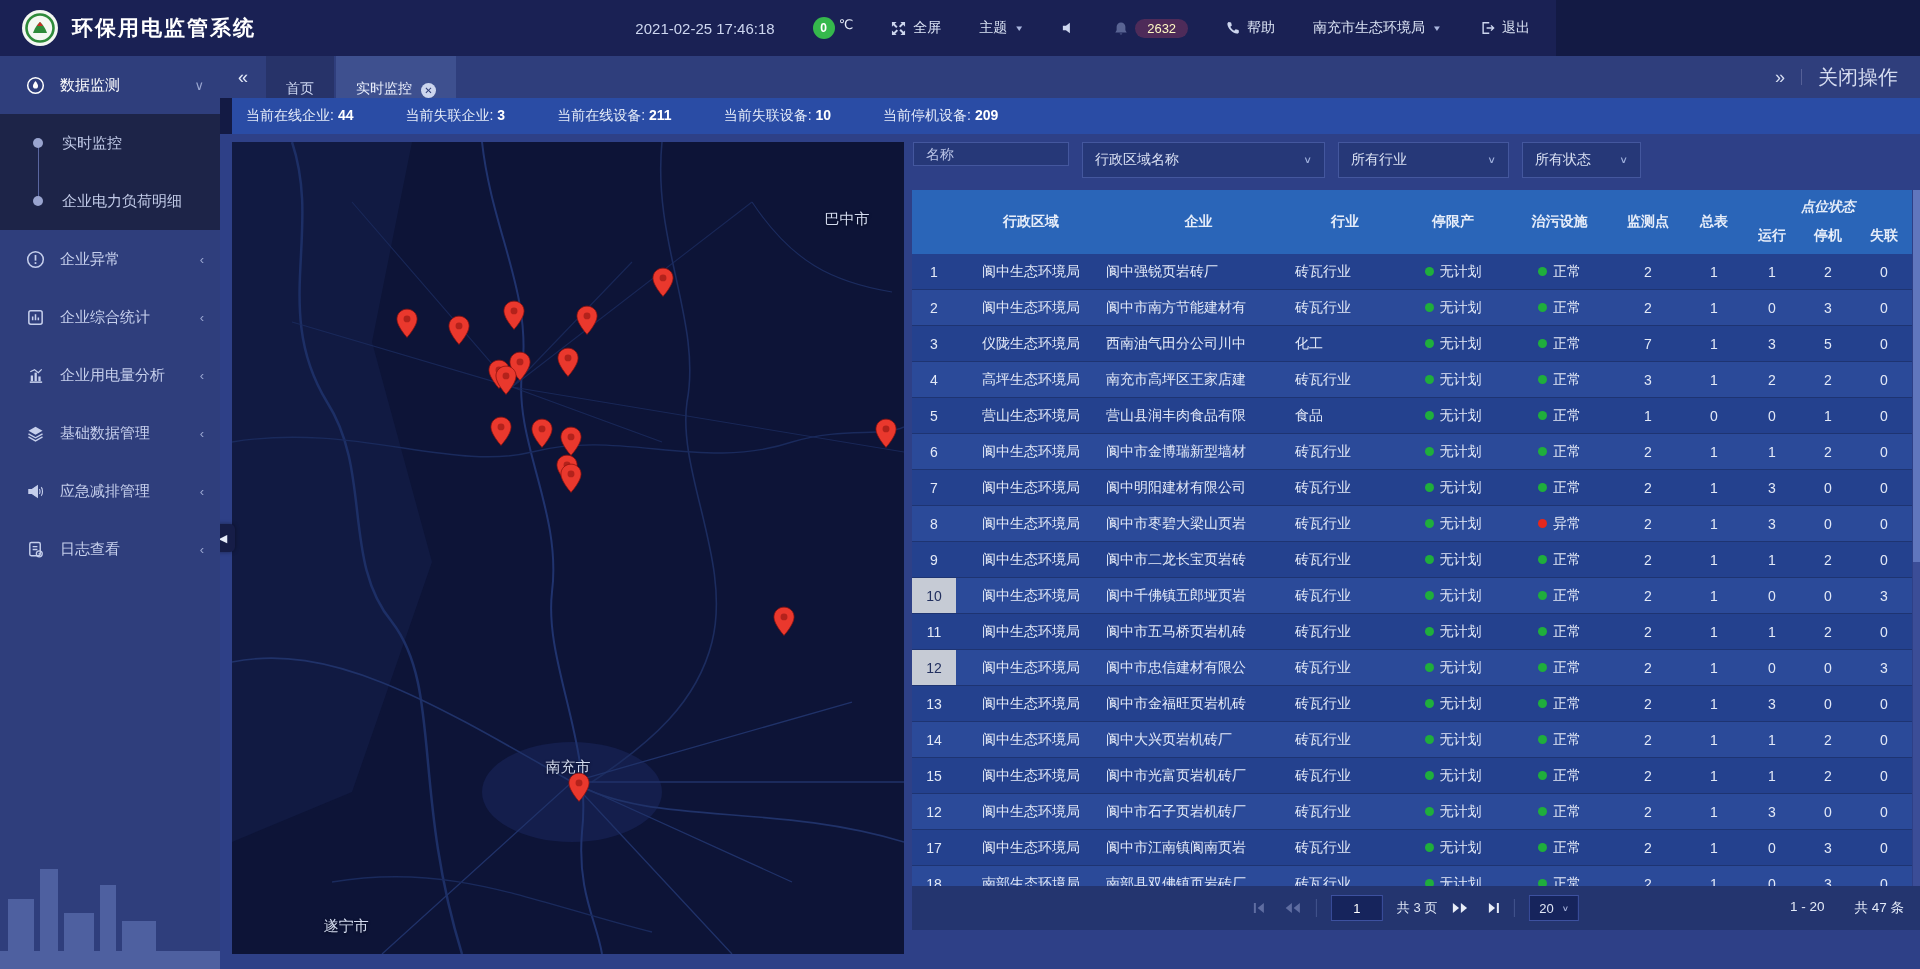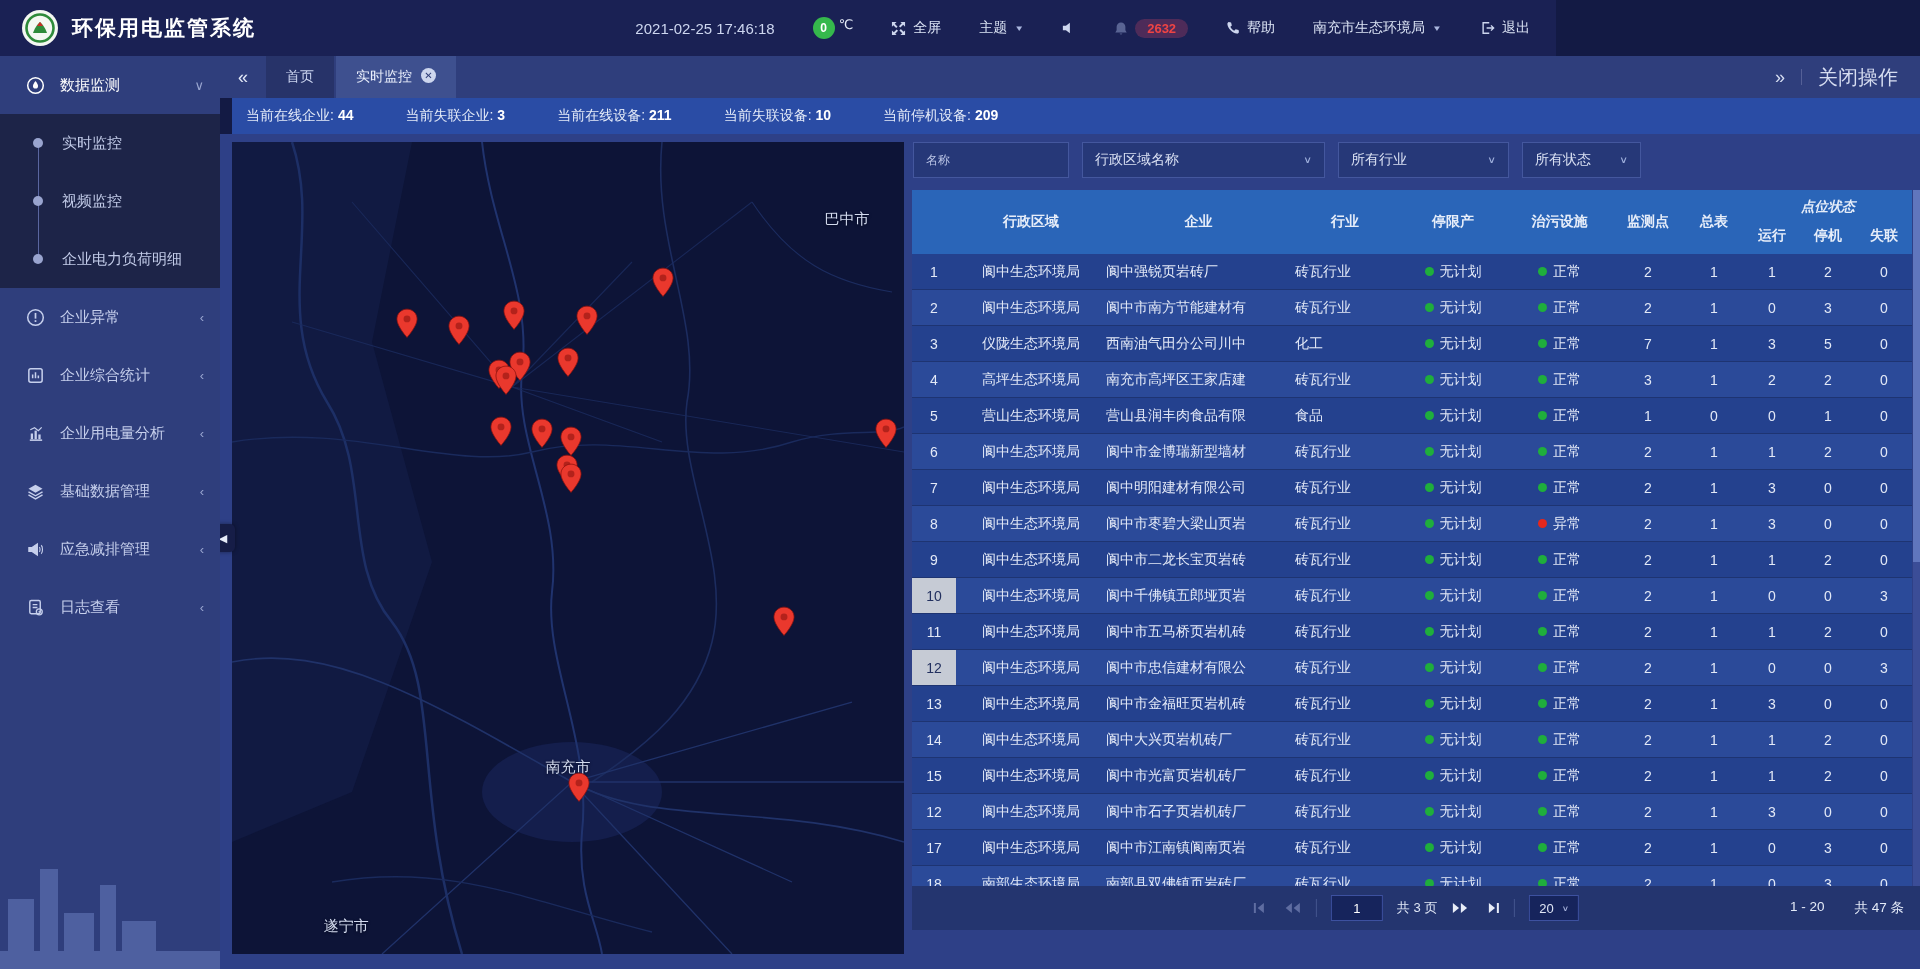--- a/index.html
+++ b/index.html
@@ -13,22 +13,22 @@
         display:flex;align-items:center;justify-content:center;flex:0 0 auto;}
   .app-title{font-size:21px;font-weight:bold;letter-spacing:2px;color:#ffffff;}
   .top-right{margin-left:auto;display:flex;align-items:center;gap:38px;padding-right:26px;}
   .dt{font-size:15px;color:#cdd6ef;}
   .temp-wrap{display:flex;align-items:flex-start;gap:4px;}
   .temp-badge{width:22px;height:22px;border-radius:50%;background:#35b84c;color:#fff;
         font-size:12px;font-weight:bold;display:flex;align-items:center;justify-content:center;}
   .temp-unit{font-size:13px;color:#e6ecf8;}
   .top-item{display:flex;align-items:center;gap:7px;color:#dbe3f4;cursor:pointer;font-size:14px;}
   .top-item svg{display:block;}
-  .badge{background:rgba(216,72,104,0.28);color:#ef4444;border-radius:10px;padding:2px 12px;
-        font-size:13px;font-weight:bold;}
+  .badge{background:rgba(216,72,104,0.28);color:#fef9c3;border-radius:10px;padding:2px 12px;
+        font-size:13px;font-weight:normal;}
   .caret{font-size:10px;color:#aab6de;transform:scaleY(.8);}
   .bell{opacity:.55;}
 
   
   .side{position:absolute;left:0;top:56px;width:220px;height:913px;background:#2f3e7c;z-index:20;overflow:hidden;}
   .side-item{height:58px;display:flex;align-items:center;padding:0 16px 0 26px;gap:15px;
         color:#c6cfec;font-size:15px;cursor:pointer;}
   .side-item .lbl{flex:1;}
   .side-item .chev{color:#9aa6d0;font-size:13px;}
   .side-item.active{color:#ffffff;}
@@ -38,21 +38,21 @@
         color:#c2cbe8;font-size:15px;cursor:pointer;position:relative;}
   .sub-dot{width:10px;height:10px;border-radius:50%;background:#99a4cf;flex:0 0 auto;z-index:1;}
   .skyline{position:absolute;left:0;bottom:0;width:100%;height:140px;opacity:.35;pointer-events:none;}
   .skyline div{position:absolute;bottom:0;background:#8aa0e4;}
 
   
   .tabbar{position:absolute;left:220px;top:56px;width:1700px;height:42px;background:#2f3e7c;
         display:flex;align-items:stretch;z-index:10;}
   .tab-scroll{width:46px;display:flex;align-items:center;justify-content:center;color:#e3e9f7;
         font-size:18px;cursor:pointer;}
-  .tab{padding:12px 20px;display:flex;align-items:flex-start;gap:9px;background:#273369;color:#ccd5f0;
+  .tab{padding:0 20px;display:flex;align-items:flex-end;gap:9px;background:#273369;color:#ccd5f0;
         font-size:14px;margin-right:2px;cursor:pointer;}
   .tab.active{background:#3e508f;color:#e9eefb;}
   .tab-close{width:15px;height:15px;border-radius:50%;background:#cdd6ee;color:#2e3c76;font-size:10px;
         display:flex;align-items:center;justify-content:center;font-weight:bold;line-height:1;}
   .tab-right{margin-left:auto;display:flex;align-items:center;gap:16px;padding-right:22px;color:#d6ddf1;}
   .tab-right .arrows{font-size:18px;cursor:pointer;}
   .vdiv{width:1px;height:16px;background:#556097;}
   .closeops{font-size:20px;cursor:pointer;}
 
   
@@ -70,22 +70,22 @@
   .city{position:absolute;transform:translate(-50%,-50%);font-size:15px;color:#d4dcef;
         text-shadow:0 1px 3px #060a20;white-space:nowrap;}
   .pin{position:absolute;width:23px;height:31px;transform:translate(-50%,-100%);cursor:pointer;}
   .collapse-handle{position:absolute;left:-9px;top:390px;width:24px;height:28px;background:#161d47;
         border-radius:5px;display:flex;align-items:center;justify-content:center;color:#e6ecf8;
         font-size:11px;cursor:pointer;z-index:5;box-shadow:0 0 4px rgba(0,0,0,.4);}
 
   
   .panel{position:absolute;left:692px;top:0;width:1008px;height:835px;}
   .filters{position:absolute;left:1px;top:8px;display:flex;gap:13px;}
-  .f-name{width:156px;height:36px;box-sizing:border-box;background:#263878;border:1px solid #44579e;
-        color:#e3e9f7;padding:0 12px;font-size:12px;font-family:inherit;outline:none;}
+  .f-name{width:156px;height:24px;box-sizing:border-box;background:#263878;border:1px solid #44579e;
+        color:#e3e9f7;padding:0 12px;font-size:14px;font-family:inherit;outline:none;}
   .f-name::placeholder{color:#bac4e6;}
   .f-select{height:36px;box-sizing:border-box;background:#263878;border:1px solid #44579e;
         display:flex;align-items:center;justify-content:space-between;padding:0 12px;
         color:#d9e0f3;font-size:14px;cursor:pointer;}
   .f-select .caret{font-size:12px;color:#9fb0dd;}
   .w2{width:243px;} .w3{width:171px;} .w4{width:119px;}
 
   
   .thead{position:absolute;left:0;top:56px;width:1000px;height:64px;background:#2a65b8;
         display:flex;font-weight:bold;color:#e6edf9;}
@@ -210,24 +210,20 @@
           <span class="lbl">数据监测</span>
           <span class="chev">∨</span>
         </div>
         <div class="submenu">
           <div class="sub-item">
             <span class="sub-dot"></span>
             <span>实时监控</span>
           </div>
           <div class="sub-item">
             <span class="sub-dot"></span>
-            <span>视频监控</span>
-          </div>
-          <div class="sub-item">
-            <span class="sub-dot"></span>
             <span>企业电力负荷明细</span>
           </div>
         </div>
         <div class="side-item">
           <span style="display:flex;color:currentColor;">
             <svg width="19" height="19" viewBox="0 0 20 20">
               <circle cx="10" cy="10" r="8.2" fill="none" stroke="currentColor" stroke-width="1.6"></circle>
               <rect x="9.1" y="5.2" width="1.8" height="6" fill="currentColor"></rect>
               <rect x="9.1" y="12.8" width="1.8" height="1.9" fill="currentColor"></rect>
             </svg>

